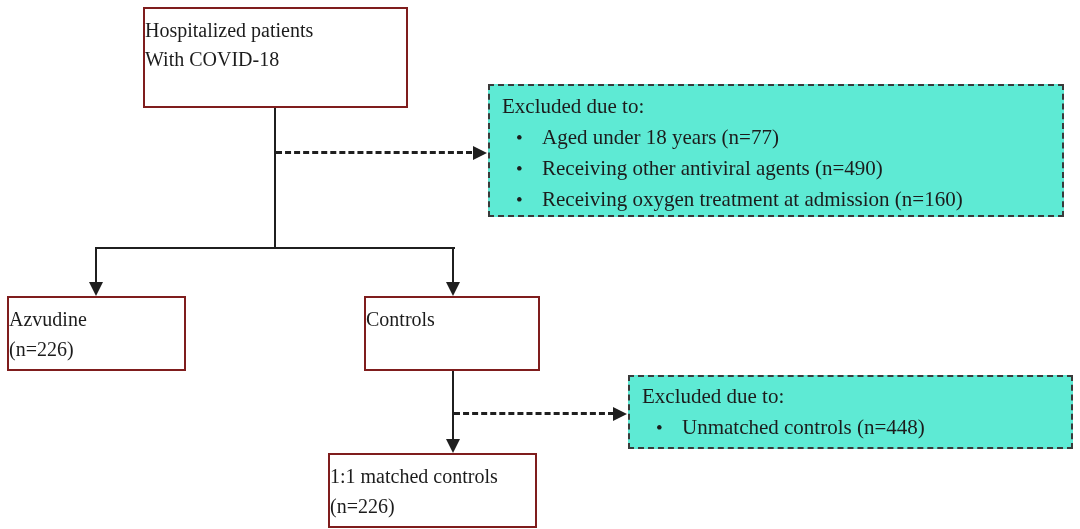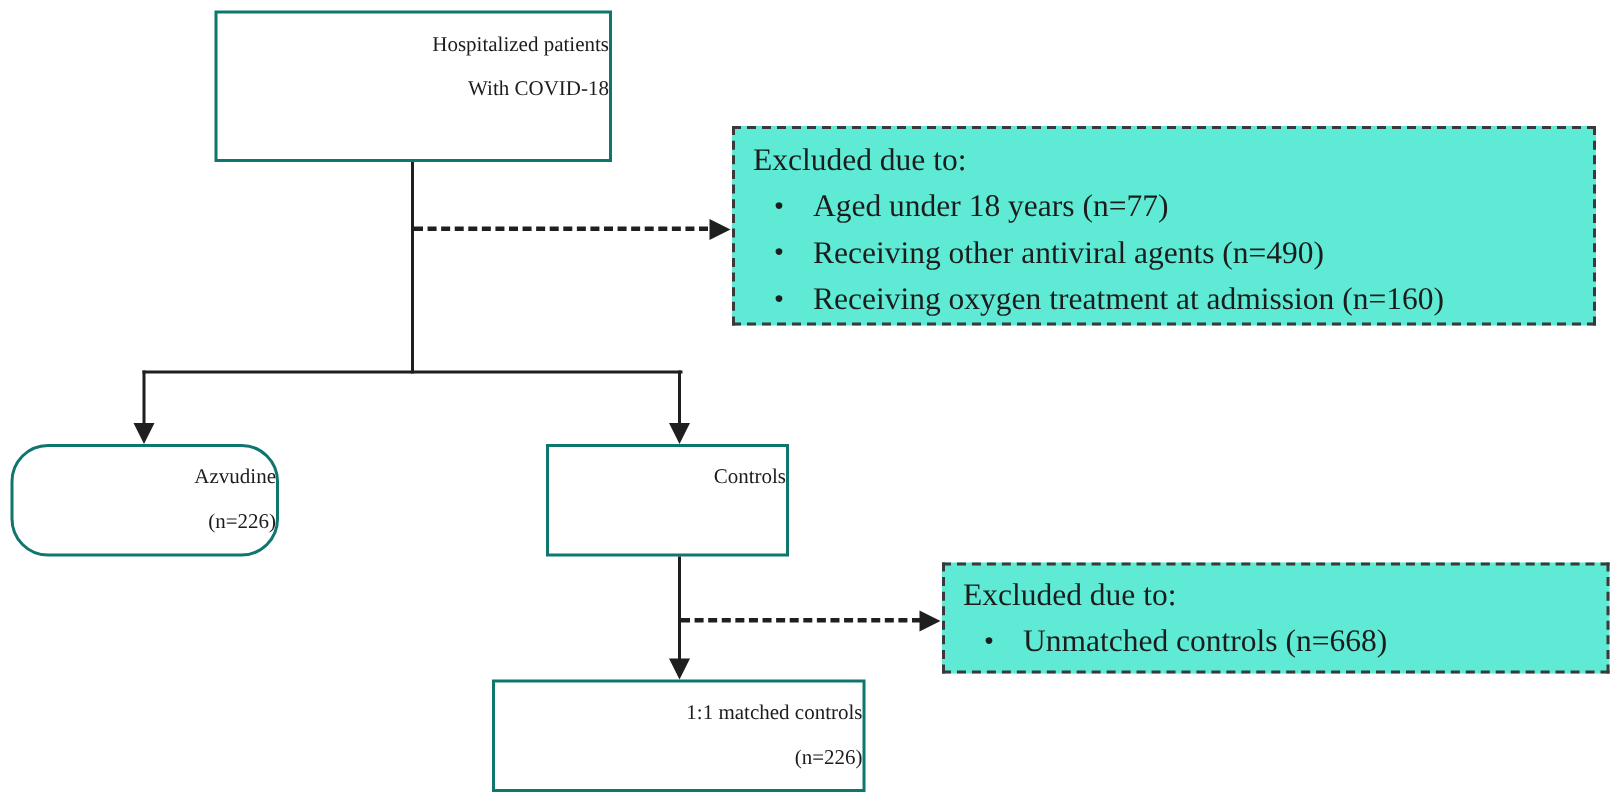--- a/index.html
+++ b/index.html
@@ -11,25 +11,25 @@
     position: relative;
     width: 1080px;
     height: 529px;
     background: #ffffff;
     font-family: "Liberation Serif", "DejaVu Serif", serif;
     color: #1c1c1c;
     overflow: hidden;
   }
   .node {
     position: absolute;
-    border: 2px solid #0f766e;
+    border: 2px solid #7f1d1d;
     background: #ffffff;
     box-sizing: border-box;
-    text-align: right;
-    font-size: 14px;
+    text-align: left;
+    font-size: 20px;
     line-height: 29px;
   }
   .node .ln { display: block; }
   .dashed-box {
     position: absolute;
     border: 2px dashed #3a3a3a;
     background: #5eead4;
     box-sizing: border-box;
     font-size: 21px;
     line-height: 31px;
@@ -102,41 +102,41 @@
   </div>
 
   <div class="hline" style="left:95px; top:247px; width:360px;"></div>
 
   <div class="vline" style="left:95px; top:247px; height:36px;"></div>
   <div class="arrow-down" style="left:89px; top:282px;"></div>
 
   <div class="vline" style="left:452px; top:247px; height:36px;"></div>
   <div class="arrow-down" style="left:446px; top:282px;"></div>
 
-  <div class="node" style="left:7px; top:296px; width:179px; height:75px; padding-top:6px; line-height:30px;border-radius:25px;">
+  <div class="node" style="left:7px; top:296px; width:179px; height:75px; padding-top:6px; line-height:30px;">
     <span class="ln">Azvudine</span>
     <span class="ln">(n=226)</span>
   </div>
 
-  <div class="node" style="left:364px; top:296px; width:162px; height:75px; padding-top:6px; line-height:30px;padding-left:48px;">
+  <div class="node" style="left:364px; top:296px; width:176px; height:75px; padding-top:6px; line-height:30px;">
     <span class="ln">Controls</span>
   </div>
 
   <div class="vline" style="left:452px; top:371px; height:70px;"></div>
   <div class="arrow-down" style="left:446px; top:439px;"></div>
 
   <div class="dash-h" style="left:454px; top:412px; width:160px;"></div>
   <div class="arrow-right" style="left:613px; top:407px;"></div>
 
   <div class="dashed-box" style="left:628px; top:375px; width:445px; height:74px; padding-top:4px;">
     <div class="title">Excluded due to:</div>
     <div class="bullet-row">
       <span class="bullet">•</span>
-      <span class="b-text">Unmatched controls (n=668)</span>
+      <span class="b-text">Unmatched controls (n=448)</span>
     </div>
   </div>
 
-  <div class="node" style="left:328px; top:453px; width:249px; height:75px; padding-top:6px; line-height:30px;">
+  <div class="node" style="left:328px; top:453px; width:209px; height:75px; padding-top:6px; line-height:30px;">
     <span class="ln">1:1 matched controls</span>
     <span class="ln">(n=226)</span>
   </div>
 
 </div>
 
 </body></html>

